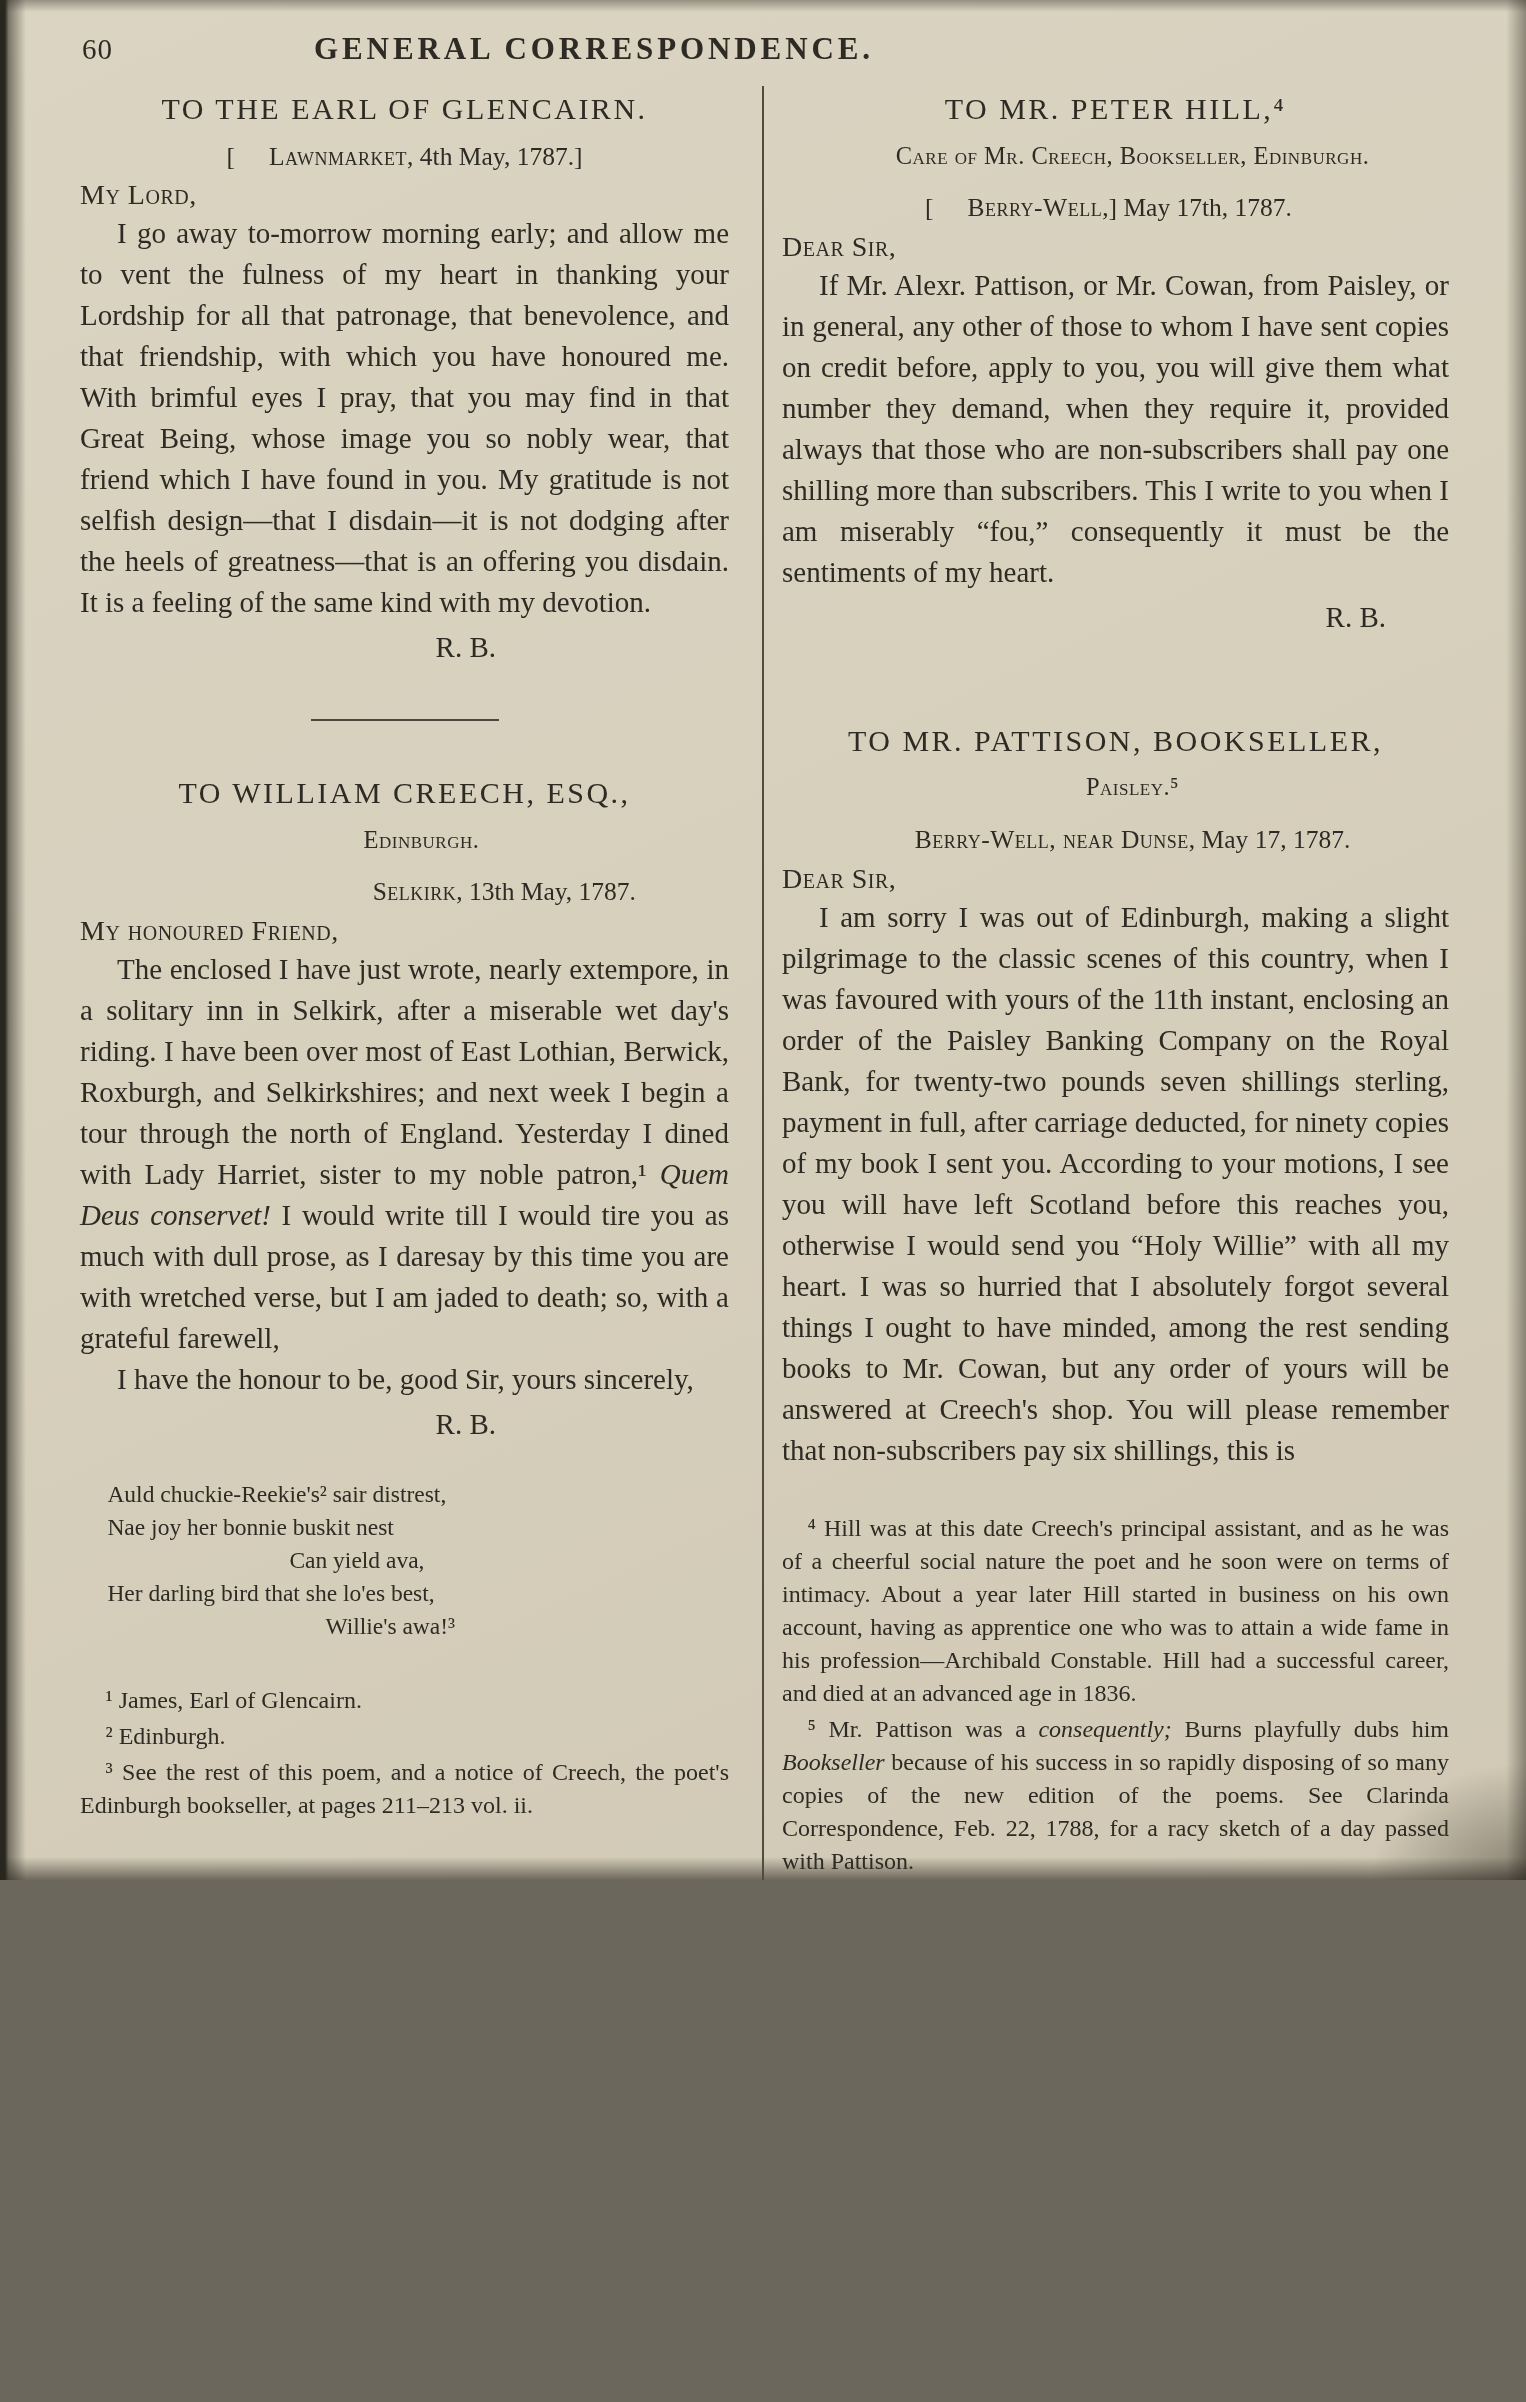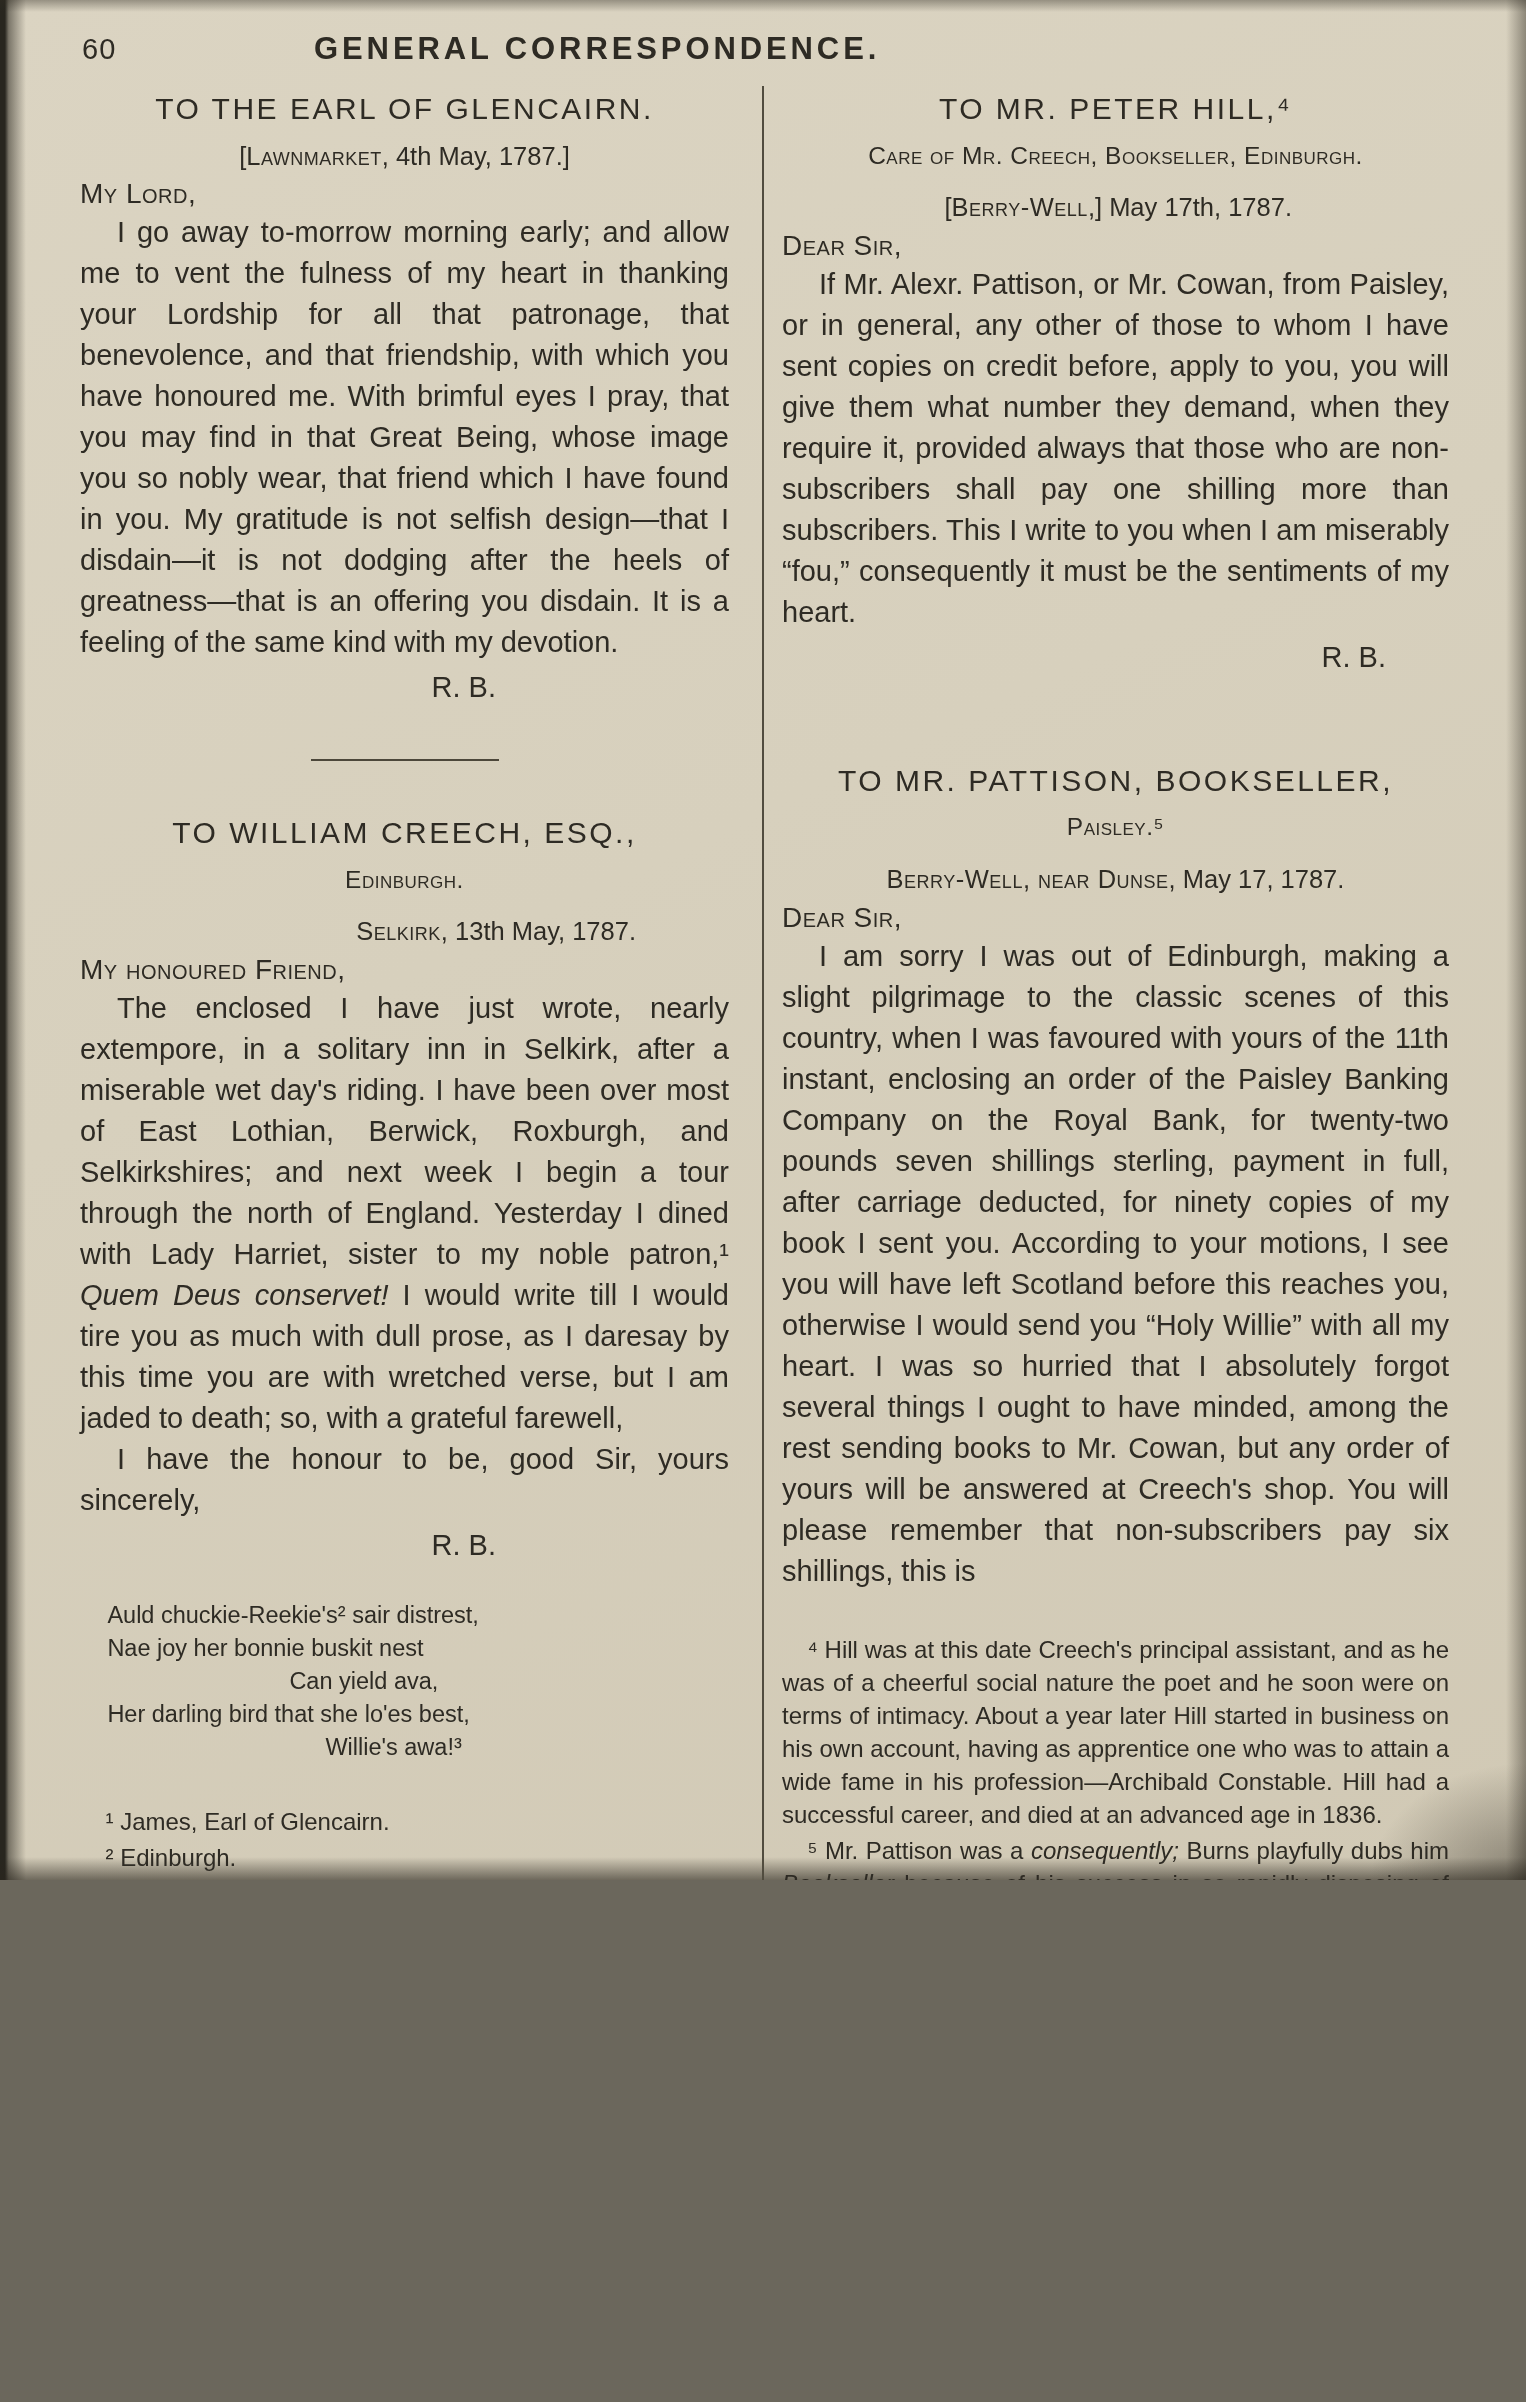--- a/index.html
+++ b/index.html
@@ -3,21 +3,21 @@
 <meta charset="utf-8">
 <style>
   html, body { margin: 0; padding: 0; background: #6b675c; }
   .page {
     position: relative;
     width: 1526px;
     height: 1880px;
     margin: 0 auto;
     background: linear-gradient(155deg, #dbd4c2 0%, #d7d0bd 45%, #d1c9b5 100%);
     color: #2e2b24;
-    font-family: Liberation Sans, sans-serif;
+    font-family: Liberation Serif, serif;
     overflow: hidden;
   }
   
   .edge { position: absolute; pointer-events: none; }
   .edge-left   { left: 0; top: 0; bottom: 0; width: 25.5px;
                  background: linear-gradient(90deg, #28261f 0%, #28261f 4.9px, rgba(45,42,34,0.55) 8.8px, rgba(45,42,34,0) 100%); }
   .edge-right  { right: 0; top: 0; bottom: 0; width: 19.6px;
                  background: linear-gradient(270deg, rgba(48,44,35,0.45) 0%, rgba(48,44,35,0) 100%); }
   .edge-top    { left: 0; right: 0; top: 0; height: 11.8px;
                  background: linear-gradient(180deg, rgba(48,44,35,0.40) 0%, rgba(48,44,35,0) 100%); }
@@ -31,21 +31,21 @@
   .running-title { position: absolute; left: 314px; top: -2px; font-size: 31px; font-weight: bold; letter-spacing: 3.9px; }
 
   .divider { position: absolute; left: 762px; top: 86px; height: 2276px; width: 2px; background: #514c3f; }
 
   .col { position: absolute; top: 92px; }
   .col-left  { left: 80px;  width: 649px; }
   .col-right { left: 782px; width: 667px; }
 
   .letter-title { margin: 0 0 15.7px 0; font-size: 30px; font-weight: normal; letter-spacing: 2.5px; text-align: center; }
   .subtitle { margin: 0 0 23.5px 0; font-size: 24.5px; text-align: center; }
-  .sc { font-variant: small-caps; letter-spacing: 0.5px; }
+  .sc { font-variant: small-caps; letter-spacing: 0.5px; margin-left: 34px; }
   .dateline { margin: 0 0 7.8px 0; font-size: 25.5px; }
   .dl-center { text-align: center; }
   .dl-right-1 { text-align: right; padding-right: 93px; }
   .dl-right-2 { text-align: right; padding-right: 157px; }
   .salutation { margin: 0 0 2px 0; font-size: 28px; }
   .body-para { margin: 0; font-size: 29px; line-height: 41px; text-align: justify; text-indent: 37px; }
   .signature { margin: 7.8px 0 0 0; font-size: 29px; text-align: right; }
   .sig-mid { padding-right: 233px; }
   .sig-near { padding-right: 63px; }
 

